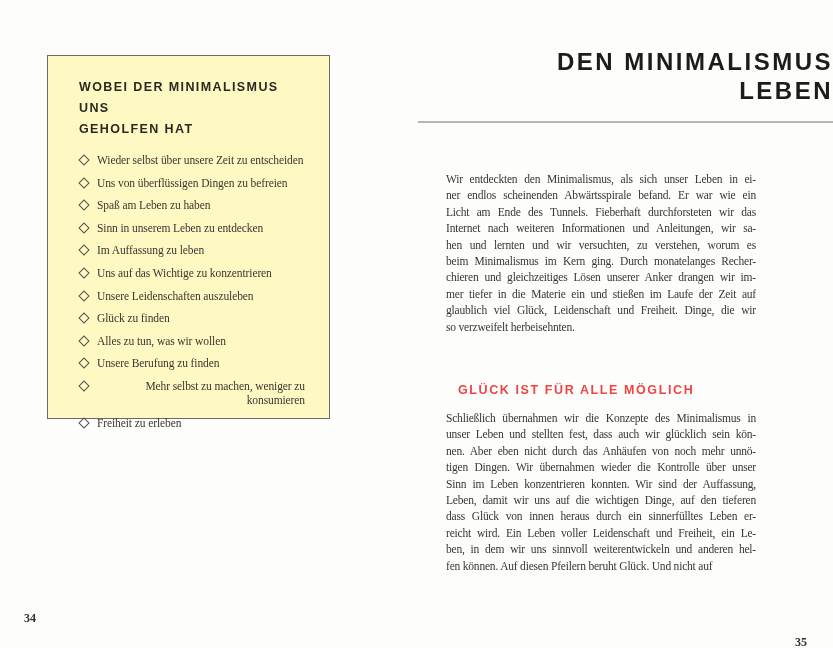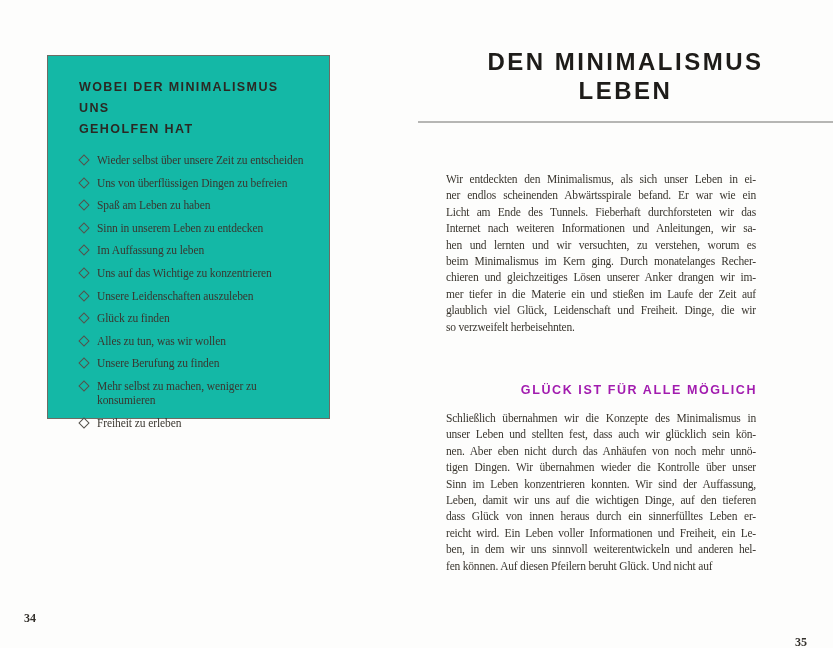--- a/index.html
+++ b/index.html
@@ -5,64 +5,64 @@
   html,body{margin:0;padding:0;}
   body{background:#e9e9e9;font-family:"Liberation Serif",serif;}
   .spread{
     position:relative;width:833px;height:648px;margin:0 auto;
     background:#fdfdfc;overflow:hidden;color:#3a362f;
   }
   
   .info-box{
     position:absolute;left:47px;top:55px;width:283px;height:364px;
     border:1px solid #6e6b64;box-sizing:border-box;
-    padding:21px 24px 0 31px;background:#14b8a6;
+    padding:21px 24px 0 31px;background:#fef9c3;
   }
   .box-heading{
     margin:0;font-family:"Liberation Sans",sans-serif;font-weight:bold;
     font-size:12.5px;line-height:21px;letter-spacing:1.4px;color:#2b2823;
   }
   .box-heading .hline{display:block;}
   .benefit-list{
     list-style:none;margin:13px 0 0 0;padding:0;
     display:flex;flex-direction:column;gap:8.6px;
   }
-  .benefit-item{display:flex;align-items:flex-start;}
+  .benefit-item{display:flex;align-items:flex-start;text-align:right;}
   .diamond{
     flex:0 0 auto;width:6px;height:6px;margin:3px 9px 0 1px;
     border:1px solid #55524b;transform:rotate(45deg);background:transparent;
   }
   .benefit-text{
     font-family:"Liberation Serif",serif;font-size:11.5px;line-height:14px;
     letter-spacing:-0.1px;color:#3a362f;
   }
   
   .chapter-title{
     position:absolute;left:418px;top:48px;width:415px;margin:0;
     text-align:center;font-family:"Liberation Sans",sans-serif;font-weight:bold;
     font-size:24px;line-height:28.5px;letter-spacing:2.5px;color:#1e1c19;
   }
-  .chapter-title .title-line{display:block;}
+  .chapter-title .title-line{display:block;text-align:right;}
   .title-rule{
     position:absolute;left:418px;top:121px;width:415px;height:2px;
     background:#b6b6b4;
   }
   .para{position:absolute;left:446px;width:310px;}
   .para-1{top:171px;}
   .para-2{top:410px;}
   .para .line{
     font-family:"Liberation Serif",serif;font-size:11.5px;line-height:16.4px;
     letter-spacing:-0.2px;color:#3a362f;
     text-align:justify;text-align-last:justify;
   }
   .para .line:last-child{text-align-last:left;}
   .subheading{
-    position:absolute;left:484px;top:383px;width:310px;margin:0;
-    text-align:center;font-family:"Liberation Sans",sans-serif;font-weight:bold;
-    font-size:12.5px;line-height:15px;letter-spacing:1.6px;color:#a21caf;
+    position:absolute;left:458px;top:383px;width:310px;margin:0;
+    font-family:"Liberation Sans",sans-serif;font-weight:bold;
+    font-size:12.5px;line-height:15px;letter-spacing:1.6px;color:#ef4444;
   }
   .page-number{
     position:absolute;top:611px;font-family:"Liberation Serif",serif;
     font-size:12px;color:#33302b;font-weight:bold;
   }
   .pn-left{left:24px;}
   .pn-right{right:26px;margin-top:24px;}
 </style>
 </head>
 <body>
@@ -152,21 +152,21 @@
     <h3 class="subheading">GLÜCK IST FÜR ALLE MÖGLICH</h3>
 
     <div class="para para-2">
         <div class="line">Schließlich übernahmen wir die Konzepte des Minimalismus in</div>
         <div class="line">unser Leben und stellten fest, dass auch wir glücklich sein kön-</div>
         <div class="line">nen. Aber eben nicht durch das Anhäufen von noch mehr unnö-</div>
         <div class="line">tigen Dingen. Wir übernahmen wieder die Kontrolle über unser</div>
         <div class="line">Sinn im Leben konzentrieren konnten. Wir sind der Auffassung,</div>
         <div class="line">Leben, damit wir uns auf die wichtigen Dinge, auf den tieferen</div>
         <div class="line">dass Glück von innen heraus durch ein sinnerfülltes Leben er-</div>
-        <div class="line">reicht wird. Ein Leben voller Informationen und Freiheit, ein Le-</div>
+        <div class="line">reicht wird. Ein Leben voller Leidenschaft und Freiheit, ein Le-</div>
         <div class="line">ben, in dem wir uns sinnvoll weiterentwickeln und anderen hel-</div>
         <div class="line">fen können. Auf diesen Pfeilern beruht Glück. Und nicht auf</div>
       </div>
 
     <div class="page-number pn-right">35</div>
   </section>
 
 </div>
 
 </body></html>

